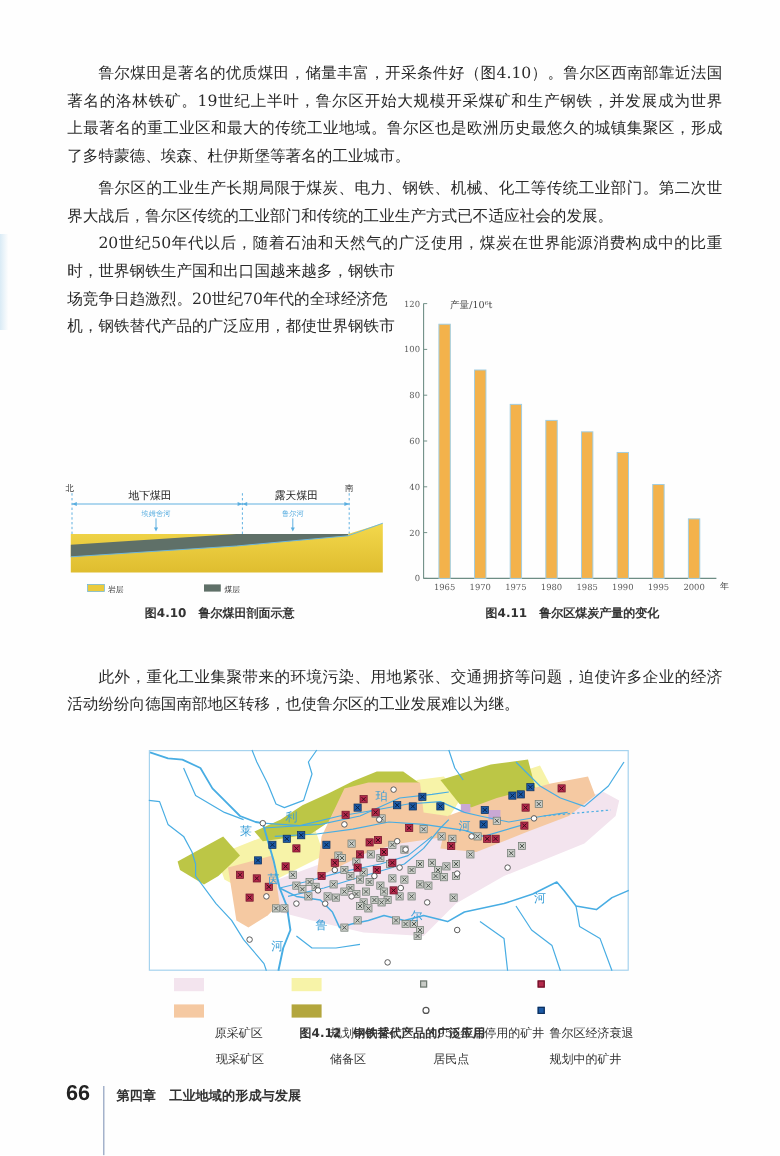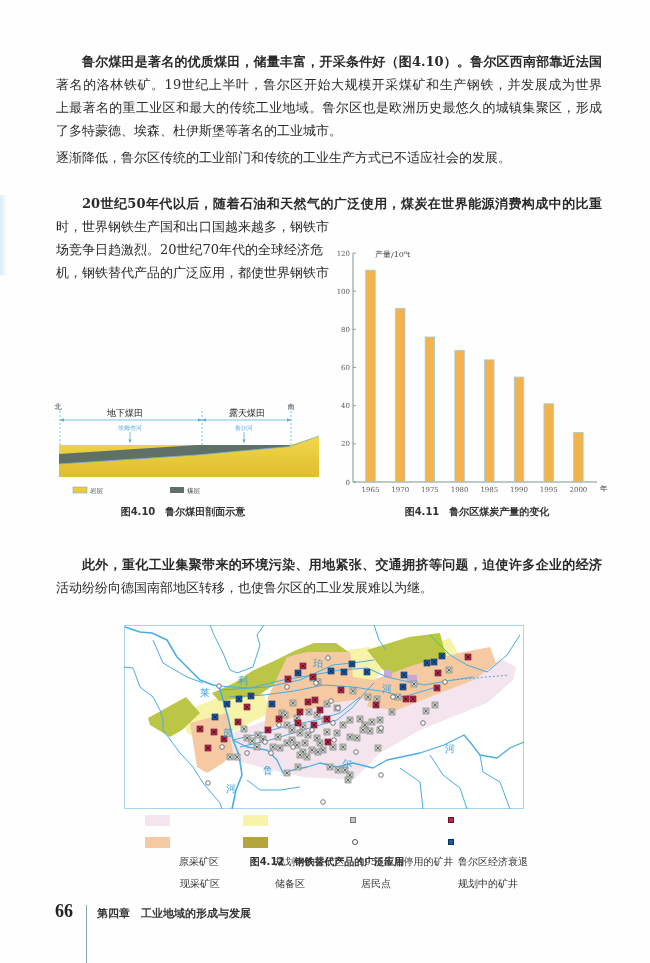--- a/index.html
+++ b/index.html
@@ -3,55 +3,56 @@
 <meta charset="utf-8">
 <style>
   html,body{margin:0;padding:0;background:#fff;}
   #page{position:relative;width:650px;height:963px;overflow:hidden;background:#fefefe;
         font-family:"DejaVu Serif","Liberation Serif",serif;color:#2a2a2a;}
   .edge{position:absolute;left:0;top:195px;width:7px;height:80px;
         background:linear-gradient(to right,rgba(150,200,230,0.35),rgba(150,200,230,0));}
   .para{position:absolute;left:56px;width:546px;font-size:13px;}
   .ln{height:23px;line-height:23px;white-space:nowrap;text-align:justify;text-align-last:justify;}
   .ln.last{text-align-last:left;}
-  .ln.indent{text-indent:26px;font-weight:bold;}
+  .ln.indent{text-indent:26px;}
   .ln.narrow{width:267px;}
   .caption{position:absolute;font-family:"DejaVu Sans","Liberation Sans",sans-serif;font-weight:bold;
            font-size:10px;line-height:12px;color:#333;white-space:nowrap;transform:translateX(-50%);}
   svg text{font-family:"DejaVu Serif","Liberation Serif",serif;}
   .fig{position:absolute;overflow:visible;}
   .tick{font-size:7px;fill:#5b5b5b;}
   .lg-sw{position:absolute;width:25px;height:11px;}
   .lg-lbl{position:absolute;font-size:10px;line-height:12px;color:#333;white-space:nowrap;margin-top:42px;}
   .lg-ico{position:absolute;width:6px;height:6px;box-sizing:border-box;}
   .lg-ico.disused{background:#c8cbc6;border:1px solid #6f7a72;}
   .lg-ico.active{background:#b42a4c;border:1px solid #6e1328;}
   .lg-ico.planned{background:#1c5aa6;border:1px solid #0d2f5c;}
   .lg-ico.settle{border-radius:50%;background:#fff;border:1px solid #555;width:6px;height:6px;}
-  .pgnum{position:absolute;left:55px;top:901px;font-family:Liberation Serif, serif;
+  .pgnum{position:absolute;left:55px;top:901px;font-family:Liberation Sans, sans-serif;
          font-weight:bold;font-size:18px;color:#222;}
   .vline{position:absolute;left:86px;top:905px;width:1px;height:58px;background:#8ea0bf;}
   .chapter{position:absolute;left:97px;top:906px;font-family:Liberation Sans, sans-serif;
            font-weight:bold;font-size:11px;color:#333;white-space:nowrap;}
 </style>
 </head>
 <body>
 
 <div id="page">
   <div class="edge"></div>
 
   <div class="para" style="top:50px">
     <div class="ln indent">鲁尔煤田是著名的优质煤田，储量丰富，开采条件好（图4.10）。鲁尔区西南部靠近法国</div>
     <div class="ln">著名的洛林铁矿。19世纪上半叶，鲁尔区开始大规模开采煤矿和生产钢铁，并发展成为世界</div>
     <div class="ln">上最著名的重工业区和最大的传统工业地域。鲁尔区也是欧洲历史最悠久的城镇集聚区，形成</div>
     <div class="ln last">了多特蒙德、埃森、杜伊斯堡等著名的工业城市。</div>
   </div>
 
   <div class="para" style="top:146px">
-    <div class="ln last">逐渐降低，鲁尔区传统的工业部门和传统的工业生产方式已不适应社会的发展。</div>
+    <div class="ln indent">鲁尔区的工业生产长期局限于煤炭、电力、钢铁、机械、化工等传统工业部门。第二次世</div>
+    <div class="ln last">界大战后，鲁尔区传统的工业部门和传统的工业生产方式已不适应社会的发展。</div>
   </div>
 
   <div class="para" style="top:192px">
     <div class="ln indent">20世纪50年代以后，随着石油和天然气的广泛使用，煤炭在世界能源消费构成中的比重</div>
     <div class="ln narrow">时，世界钢铁生产国和出口国越来越多，钢铁市</div>
     <div class="ln narrow">场竞争日趋激烈。20世纪70年代的全球经济危</div>
     <div class="ln narrow">机，钢铁替代产品的广泛应用，都使世界钢铁市</div>
   </div>
 
   <svg class="fig" style="left:50px;top:395px" width="280" height="110" viewBox="0 0 280 110">

